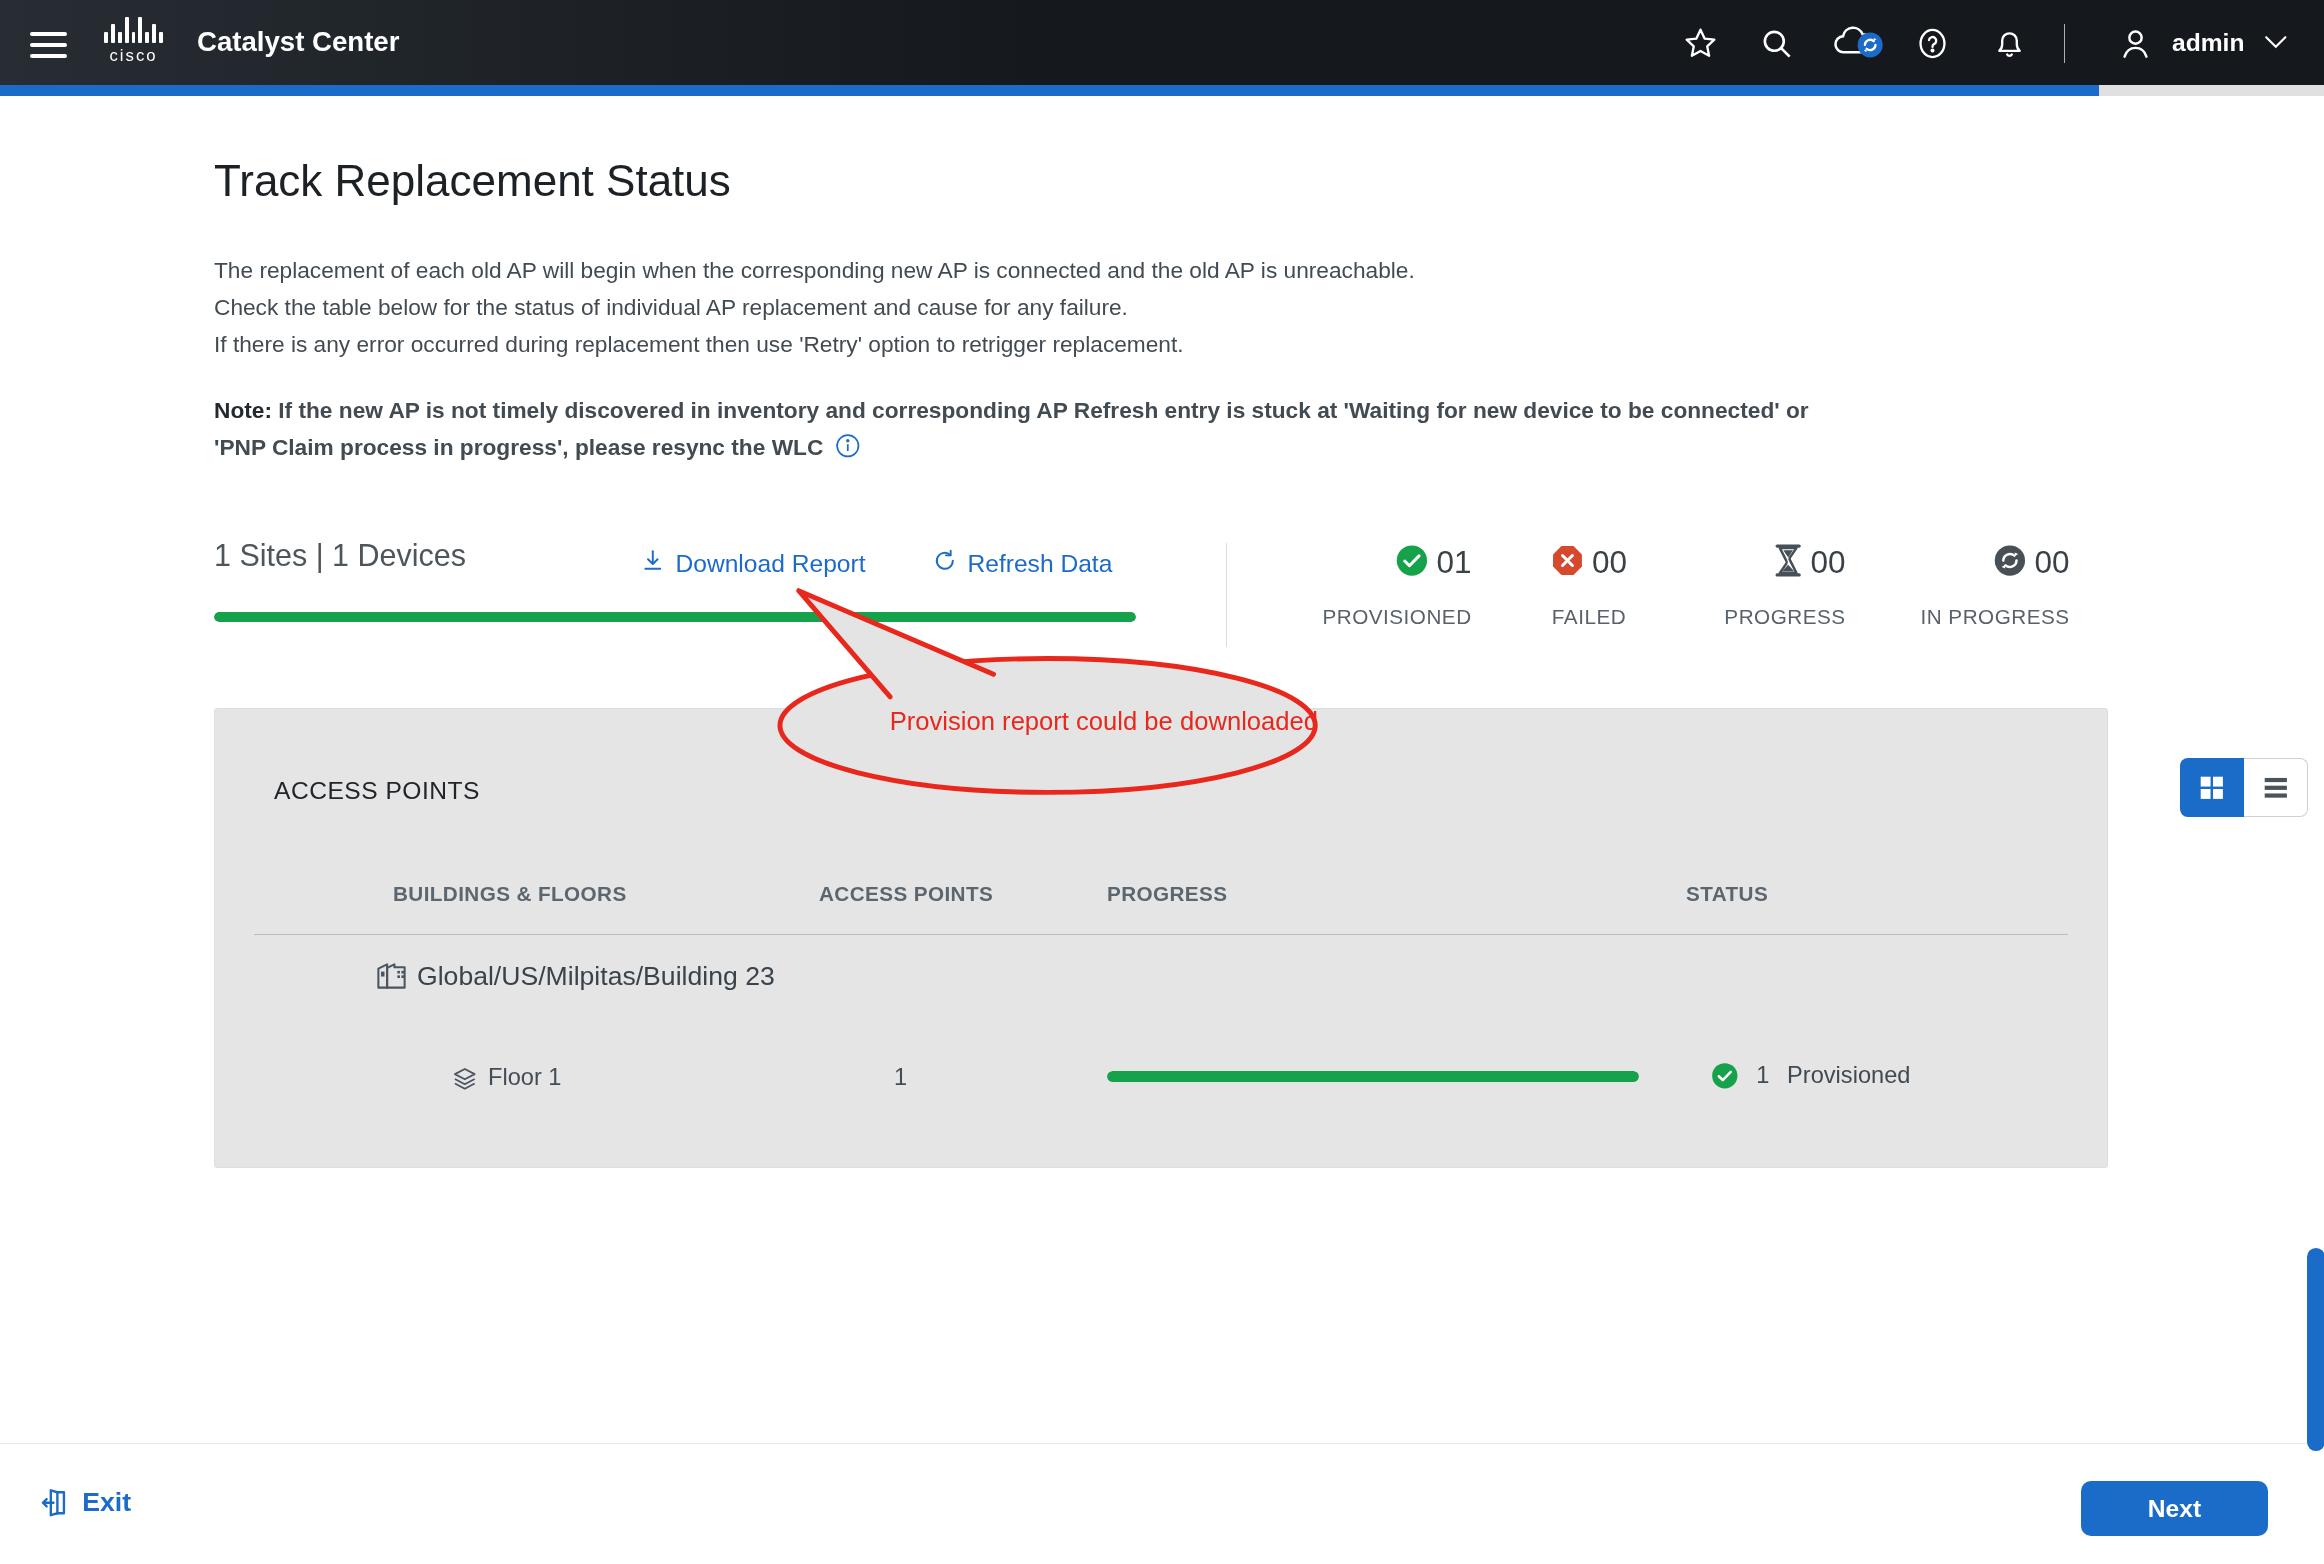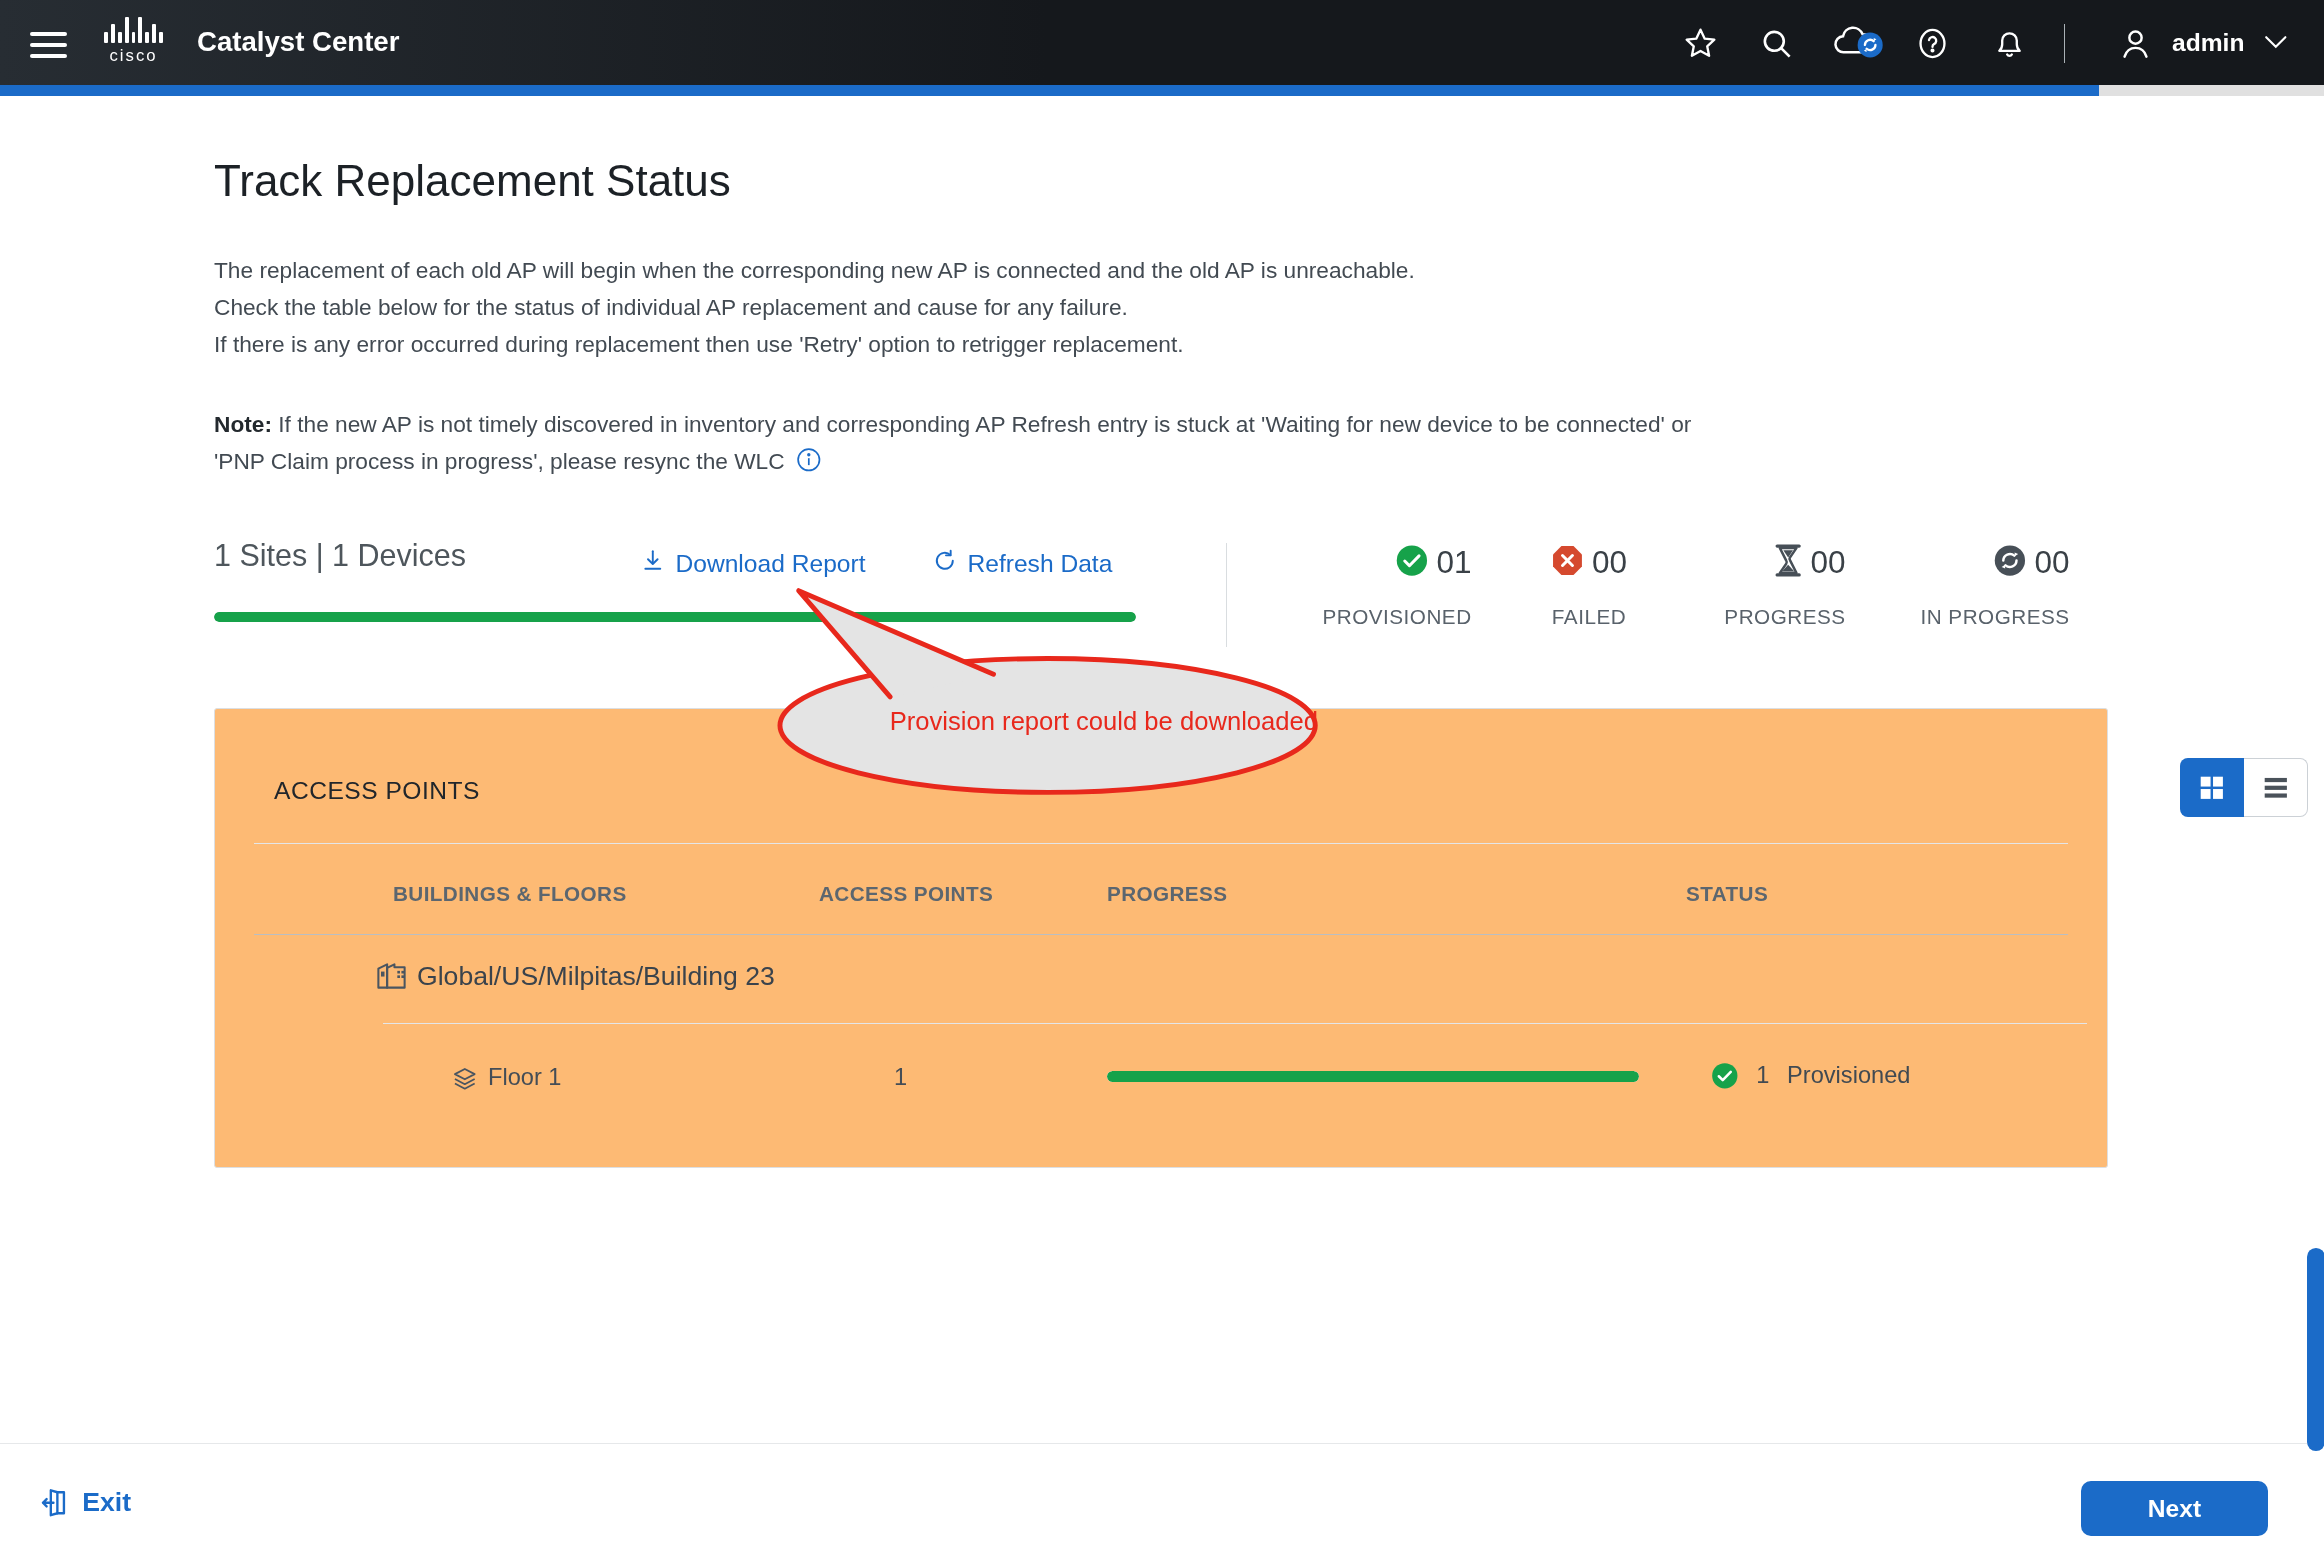--- a/index.html
+++ b/index.html
@@ -24,21 +24,21 @@
   .admin-label { position:absolute; left:2172px; top:28.6px; font-size:24.6px; font-weight:bold; color:#fff; cursor:pointer; }
   .chevron { position:absolute; left:2263px; top:35px; width:25.6px; height:17.7px; cursor:pointer; }
 
   
   .loadbar { position:absolute; left:0; top:85px; width:2325px; height:10.8px; background:#e0e0e0; }
   .loadbar-fill { height:100%; background:#1B6BC8; }
 
   
   .h1 { position:absolute; left:214px; top:156px; font-size:44px; font-weight:400; color:#1c2126; }
   .desc { position:absolute; left:214px; top:252px; font-size:22.7px; line-height:37px; color:#424a52; }
-  .note { position:absolute; left:214px; top:406px; font-size:22.7px; line-height:37px; color:#424a52; width:1872px; }
+  .note { position:absolute; left:214px; top:392px; font-size:22.7px; line-height:37px; color:#424a52; width:1872px;font-weight:bold; }
   .note b { color:#23292e; }
   .info-icon { display:inline-block; vertical-align:-3.9px; margin-left:11.8px; cursor:pointer; }
 
   
   .sites { position:absolute; left:214px; top:538px; font-size:30.5px; color:#4e565c; }
   .blue-link { position:absolute; top:548px; display:flex; align-items:center; gap:9.9px;
                color:#1B6BC8; font-size:24.6px; font-weight:500; cursor:pointer; }
   .sites-bar { position:absolute; left:214px; top:612px; width:922px; height:9.9px; border-radius:4.9px; background:#e8e8e8; overflow:hidden; }
   .sites-bar .fill { height:100%; background:#16A24A; border-radius:4.9px; }
   .vdivider { position:absolute; left:1226px; top:543px; width:1px; height:104px; background:#d9dde0; }
@@ -49,21 +49,21 @@
   .counter .num { font-size:31.5px; color:#3a4147; }
   .counter .lbl { margin-top:23.6px; font-size:20.7px; letter-spacing:0.5px; color:#59626b; }
 
   
   .callout-svg { position:absolute; left:759px; top:569px; width:591px; height:246px; pointer-events:none; }
   .callout-text { position:absolute; left:778px; top:707px; width:540px; text-align:right;
                   font-size:25.6px; color:#E8281C; }
 
   
   .card { position:absolute; left:214px; top:708px; width:1894px; height:460px;
-          background:#fdba74; border:1px solid #dcdfe2; border-radius:3px; }
+          background:#e5e5e5; border:1px solid #dcdfe2; border-radius:3px; }
   .card-title { position:absolute; left:59px; top:68px; font-size:24.6px; letter-spacing:0.5px; color:#21262b; }
   .card-div1 { position:absolute; left:39px; right:39px; top:134px; height:1px; background:#e4e6e8; }
   .col-hdr { position:absolute; top:173px; font-size:20.7px; letter-spacing:0.4px; color:#5c666f;font-weight:bold; }
   .card-div2 { position:absolute; left:39px; right:39px; top:225px; height:1px; background:#b9bec3; }
   .bld-row-icon { position:absolute; left:159px; top:248px; }
   .bld-name { position:absolute; left:202px; top:252px; font-size:26.6px; color:#3a434c; }
   .row-div { position:absolute; left:168px; right:19.7px; top:314px; height:1px; background:#e4e6e8; }
   .floor-icon { position:absolute; left:235px; top:355px; }
   .floor-name { position:absolute; left:273px; top:355px; font-size:23.6px; color:#444d56; }
   .ap-count { position:absolute; left:679px; top:355px; font-size:23.6px; color:#444d56; }

